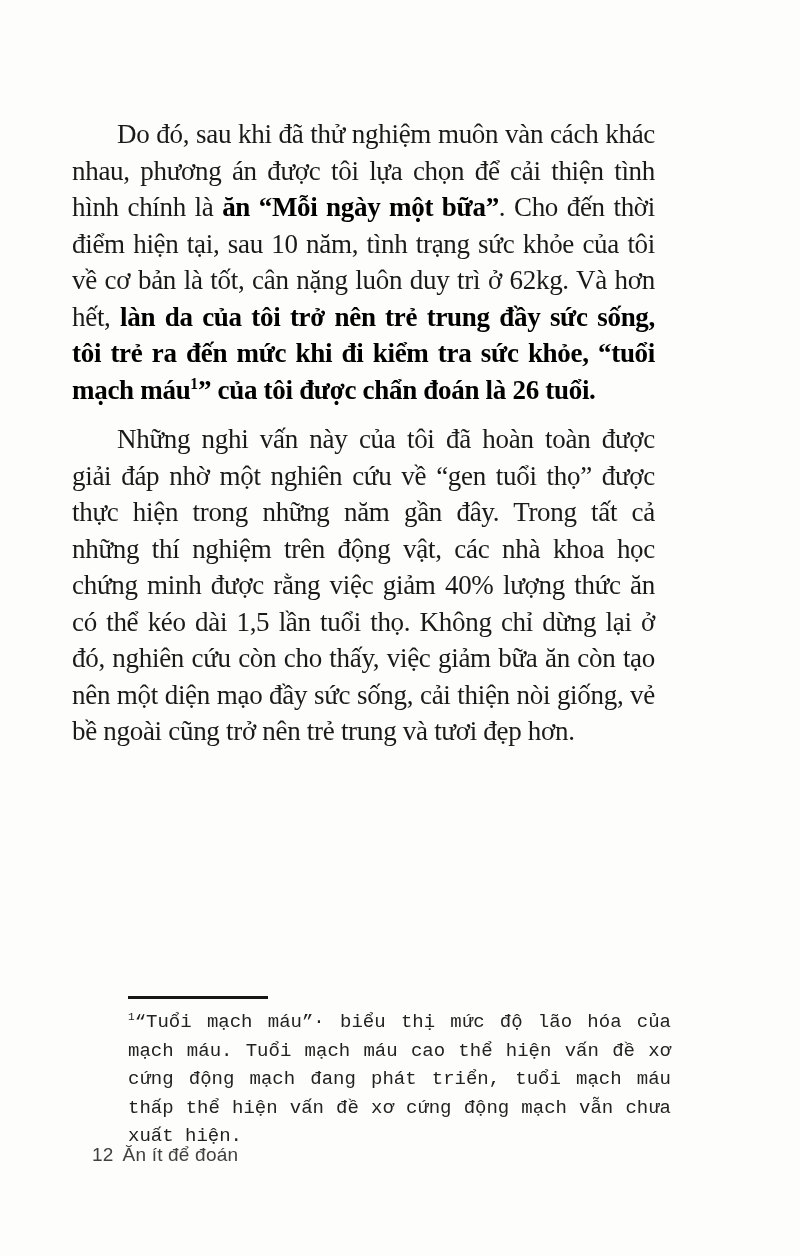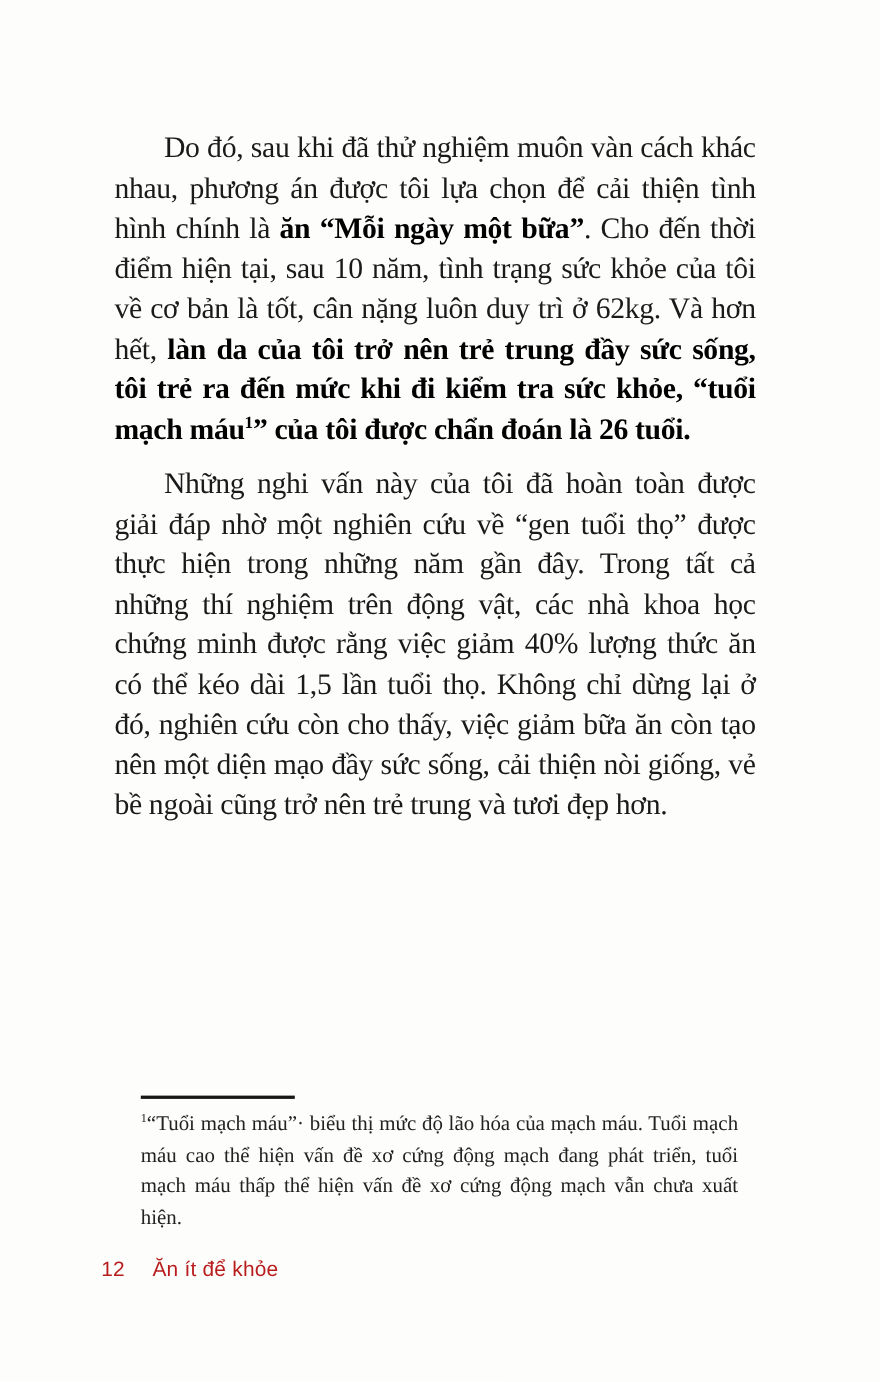--- a/index.html
+++ b/index.html
@@ -7,21 +7,21 @@
     position: relative;
     width: 800px;
     height: 1256px;
     background: #fdfdfc;
     font-family: "Liberation Serif", serif;
     color: #1a1a1a;
     overflow: hidden;
   }
   .body-text {
     position: absolute;
-    left: 104px;
+    left: 72px;
     top: 116px;
     width: 583px;
   }
   .body-p {
     margin: 0 0 13px 0;
     font-size: 27px;
     line-height: 36.5px;
     text-align: justify;
     text-indent: 45px;
     letter-spacing: -0.3px;
@@ -31,45 +31,45 @@
     font-size: 0.58em;
     vertical-align: super;
     line-height: 0;
   }
   .bold-sup { font-weight: bold; color: #000; }
   .footnote-block {
     position: absolute;
     left: 128px;
     top: 996px;
     width: 543px;
-    font-family: Liberation Serif, serif;
+    font-family: Liberation Mono, monospace;
   }
   .footnote-rule {
     width: 140px;
     height: 0;
     border-top: 3px solid #161616;
     margin: 0 0 9px 0;
   }
   .footnote-text {
     margin: 0;
     font-size: 19px;
     line-height: 28.5px;
     text-align: justify;
     color: #222222;
   }
   .page-footer {
     position: absolute;
     left: 92px;
     top: 1144px;
     display: flex;
     align-items: baseline;
-    gap: 25px;
+    gap: 9px;
     font-family: "Liberation Sans", sans-serif;
     font-size: 19px;
-    color: #b91c1c;
+    color: #404040;
     letter-spacing: 0.2px;
   }
 </style>
 </head>
 <body>
 
 <div class="page">
 
   <section class="body-text">
 
@@ -80,16 +80,16 @@
 
   </section>
 
   <section class="footnote-block">
     <div class="footnote-rule"></div>
     <p class="footnote-text"><sup class="marker">1</sup><span>“Tuổi mạch máu”· biểu thị mức độ lão hóa của mạch máu. Tuổi mạch máu cao thể hiện vấn đề xơ cứng động mạch đang phát triển, tuổi mạch máu thấp thể hiện vấn đề xơ cứng động mạch vẫn chưa xuất hiện.</span></p>
   </section>
 
   <footer class="page-footer">
     <span>12</span>
-    <span>Ăn ít để khỏe</span>
+    <span>Ăn ít để đoán</span>
   </footer>
 
 </div>
 
 </body></html>

